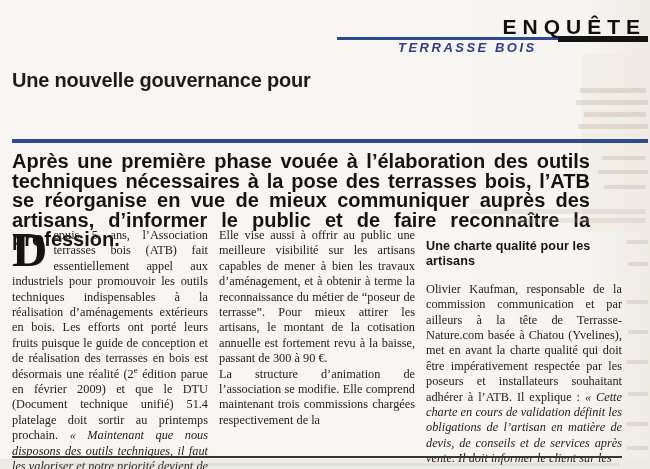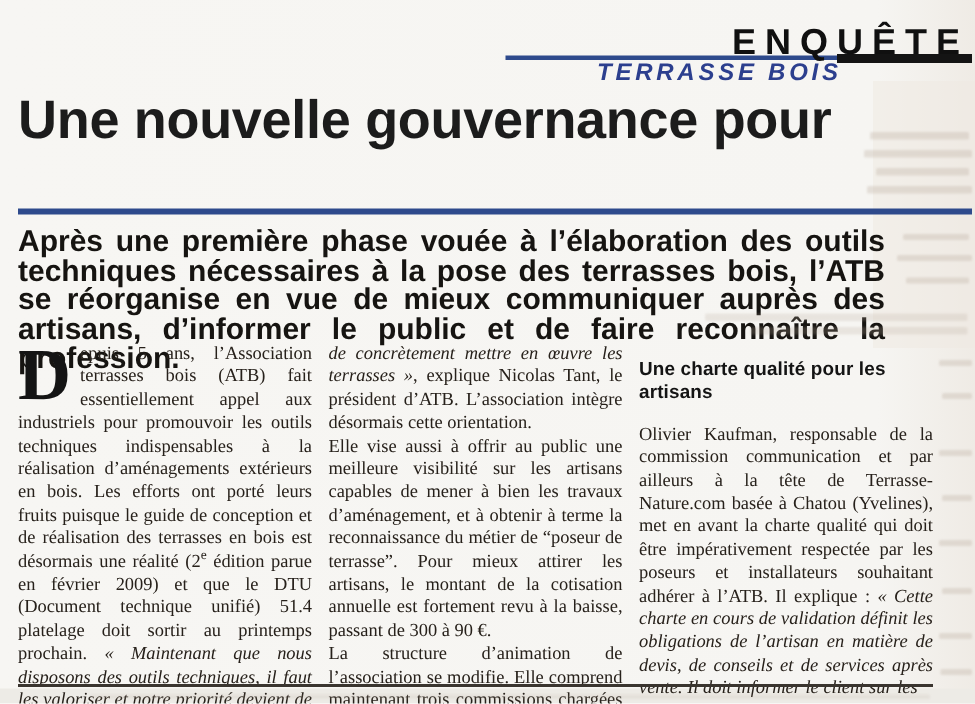--- a/index.html
+++ b/index.html
@@ -13,34 +13,34 @@
     background:#efe9e2;opacity:.55;pointer-events:none;
   }
   .shade-bottom{
     position:absolute;left:0;top:459px;width:650px;height:10px;
     background:#edebe6;pointer-events:none;
   }
   
   .enquete{
     position:absolute;top:15px;right:4px;
     font-family:"Liberation Sans", sans-serif;font-weight:bold;
-    font-size:24px;letter-spacing:6px;color:#101010;white-space:nowrap;
+    font-size:21px;letter-spacing:6px;color:#101010;white-space:nowrap;
   }
   .blue-line{position:absolute;left:337px;top:37px;width:222px;height:3px;background:#2e4a8c;}
   .black-bar{position:absolute;left:558px;top:36px;width:90px;height:6px;background:#141414;}
   .rubrique{
     position:absolute;left:398px;top:40px;
     font-family:"Liberation Sans", sans-serif;font-weight:bold;font-style:italic;
-    font-size:16px;letter-spacing:2.5px;color:#2c3f8e;white-space:nowrap;
+    font-size:13px;letter-spacing:2.5px;color:#2c3f8e;white-space:nowrap;
   }
   
   .title{
     position:absolute;left:12px;top:63px;width:600px;
     font-family:"Liberation Sans", sans-serif;font-weight:bold;
-    font-size:36px;line-height:34px;color:#1c1c1c;letter-spacing:-0.2px;
+    font-size:20px;line-height:34px;color:#1c1c1c;letter-spacing:-0.2px;
   }
   .blue-rule{position:absolute;left:12px;top:139px;width:636px;height:4px;background:#2e4a8c;}
   .lead{
     position:absolute;left:12px;top:152px;width:578px;
     font-family:"Liberation Sans", sans-serif;font-weight:bold;
     font-size:20px;line-height:19.5px;color:#161411;text-align:justify;
   }
   
   .columns{position:absolute;left:12px;top:228px;width:610px;display:flex;gap:11px;}
   .col{width:196px;font-size:12.3px;line-height:15.4px;text-align:justify;color:#27211b;}
@@ -77,21 +77,20 @@
 
 <div class="blue-rule"></div>
 
 <div class="lead">Après une première phase vouée à l’élaboration des outils techniques nécessaires à la pose des terrasses bois, l’ATB se réorganise en vue de mieux communiquer auprès des artisans, d’informer le public et de faire reconnaître la profession.</div>
 
 <div class="columns">
   <div class="col">
     <p><span class="dropcap">D</span><span>epuis 5 ans, l’Association terrasses bois (ATB) fait essentiellement appel aux industriels pour promouvoir les outils techniques indispensables à la réalisation d’aménagements extérieurs en bois. Les efforts ont porté leurs fruits puisque le guide de conception et de réalisation des terrasses en bois est désormais une réalité (2</span><span class="sup">e</span><span> édition parue en février 2009) et que le DTU (Document technique unifié) 51.4 platelage doit sortir au printemps prochain. </span><span class="italic">« Maintenant que nous disposons des outils techniques, il faut les valoriser et notre priorité devient de les diffuser au maximum aux artisans, eux qui ont la charge</span></p>
   </div>
   <div class="col">
-    <p><span class="italic">de concrètement mettre en œuvre les terrasses »</span><span>, explique Nicolas Tant, le président d’ATB. L’association intègre désormais cette orientation.</span></p>
     <p>Elle vise aussi à offrir au public une meilleure visibilité sur les artisans capables de mener à bien les travaux d’aménagement, et à obtenir à terme la reconnaissance du métier de “poseur de terrasse”. Pour mieux attirer les artisans, le montant de la cotisation annuelle est fortement revu à la baisse, passant de 300 à 90 €.</p>
     <p>La structure d’animation de l’association se modifie. Elle comprend maintenant trois commissions chargées respectivement de la</p>
   </div>
   <div class="col">
     <p class="subhead">Une charte qualité pour les artisans</p>
     <p><span>Olivier Kaufman, responsable de la commission communication et par ailleurs à la tête de Terrasse-Nature.com basée à Chatou (Yvelines), met en avant la charte qualité qui doit être impérativement respectée par les poseurs et installateurs souhaitant adhérer à l’ATB. Il explique : </span><span class="italic">« Cette charte en cours de validation définit les obligations de l’artisan en matière de devis, de conseils et de services après vente. Il doit informer le client sur les</span></p>
   </div>
 </div>
 
 <div class="bottom-rule"></div>

